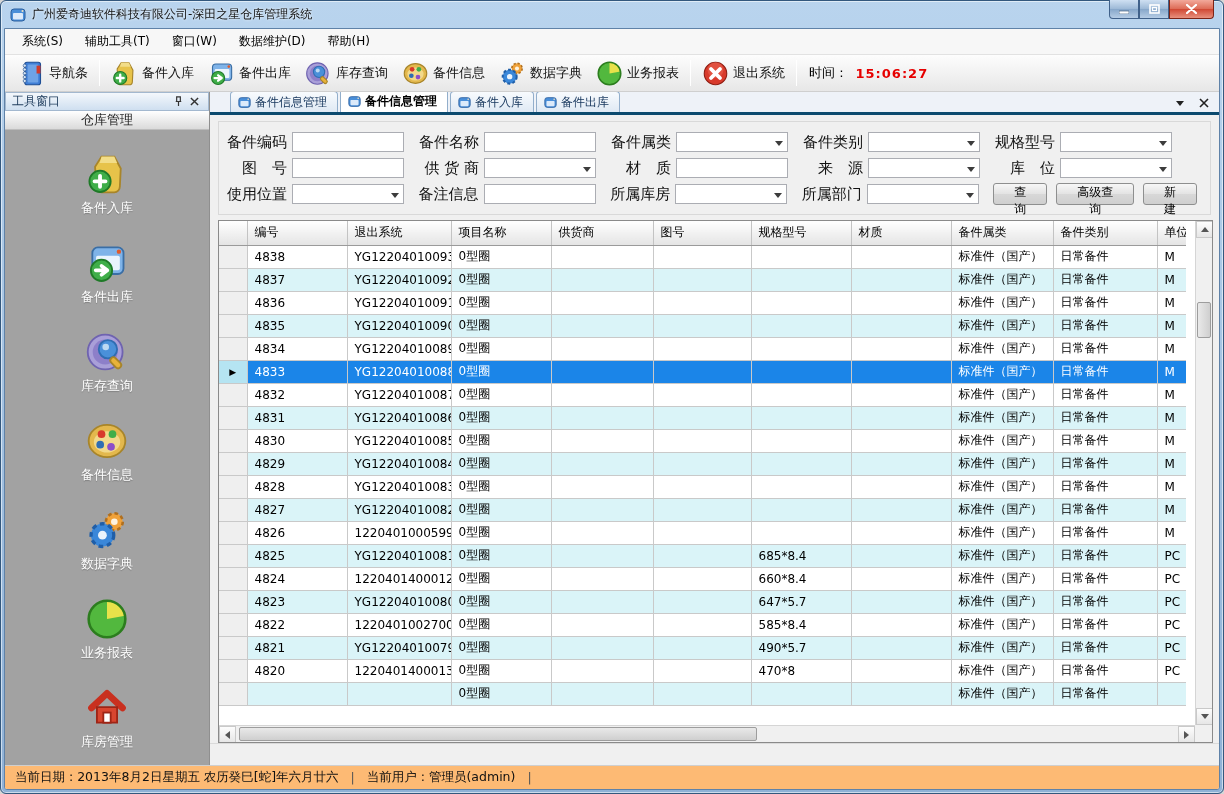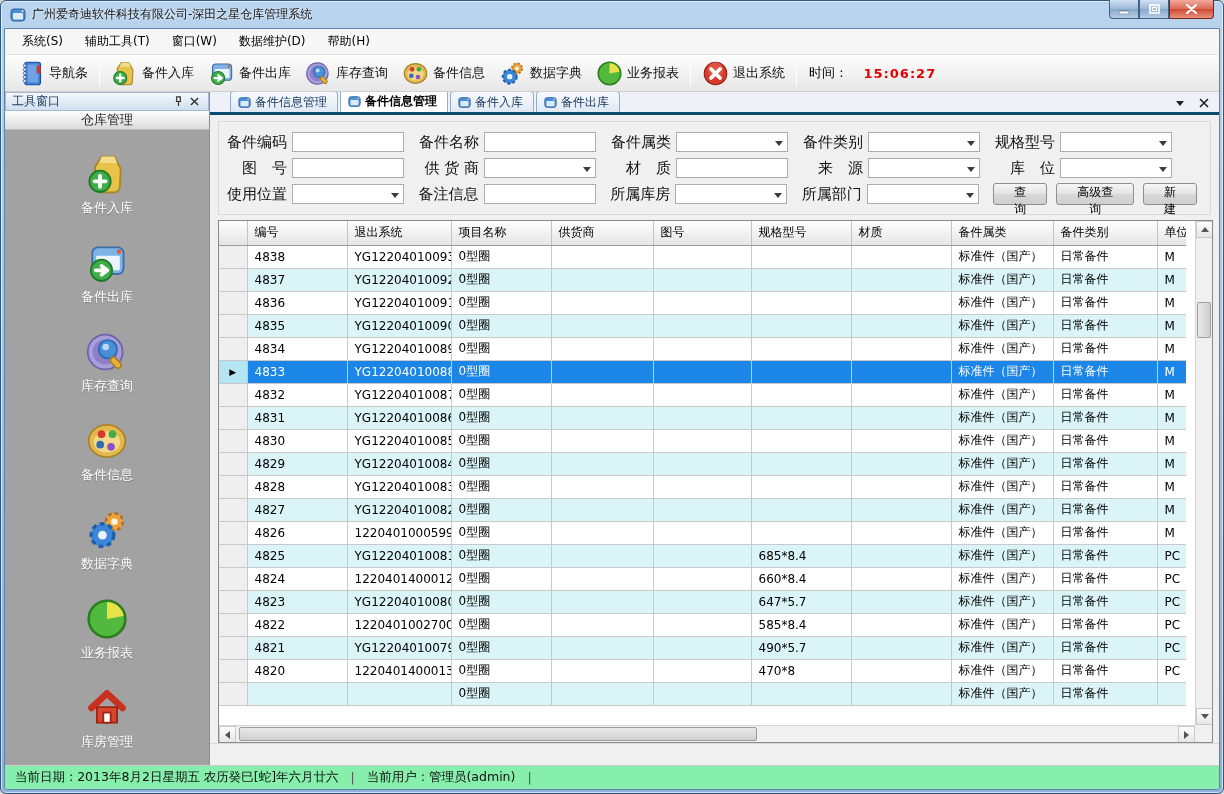--- a/index.html
+++ b/index.html
@@ -18,21 +18,21 @@
 
   
   .window-body { flex:1; background:#f0f0f0; border:1px solid #5f82a8; display:flex; flex-direction:column; overflow:hidden; border-radius:0 0 3px 3px; }
 
   .menubar { height:26px; background:#f7f7f7; border-bottom:1px solid #e2e2e2; display:flex; align-items:center; padding-left:6px; }
   .menu-item { font-size:12px; color:#000; padding:4px 11px; cursor:default; }
 
   .toolbar { height:37px; background:linear-gradient(#fdfdfd,#e7e7e7); border-bottom:1px solid #cfcfcf; display:flex; align-items:center; padding:0 6px; }
   .tool-item { display:flex; align-items:center; gap:4px; padding:7px 7px; font-size:13px; color:#111; cursor:default; }
   .tool-sep { width:1px; height:26px; background:#c9c9c9; margin:0 4px; border-right:1px solid #fff; }
-  .tool-time { display:flex; align-items:center; font-size:13px; padding-left:8px;gap:8px; }
+  .tool-time { display:flex; align-items:center; font-size:13px; padding-left:8px; }
   .tool-time .tval { color:#e60000; font-weight:bold; margin-left:12px; letter-spacing:1px; }
 
   .main-row { flex:1; display:flex; overflow:hidden; }
 
   
   .sidebar { width:205px; display:flex; flex-direction:column; border-right:1px solid #8f8f8f; }
   .sidebar-header { height:24px; background:linear-gradient(#f4f8fc,#cfdff0); border:1px solid #a3b8cf; display:flex; align-items:center; padding:0 6px; font-size:12px; color:#1c3a5a; }
   .sidebar-header .sp { flex:1; }
   .sh-btn { width:16px; height:16px; display:flex; align-items:center; justify-content:center; }
   .sidebar-grouptitle { height:24px; background:linear-gradient(#ffffff,#dadada); border-bottom:1px solid #bdbdbd; display:flex; align-items:center; justify-content:center; font-size:13px; color:#222; }
@@ -94,21 +94,21 @@
   .pager-spacer { flex:1; }
   .pg-btn { width:30px; height:23px; border:1px solid #8e8f8f; border-radius:3px; background:linear-gradient(#f7f7f7,#dcdcdc); font-size:11px; color:#333; margin-left:6px; display:flex; align-items:center; justify-content:center; cursor:default; }
   .pg-btn.disabled { color:#b0b0b0; border-color:#c3c3c3; background:#eeeeee; }
   .pg-input { width:30px; height:23px; border:1px solid #7a7a7a; text-align:center; font:12px "DejaVu Sans",sans-serif; margin-left:6px; background:#fff; }
   .export-btn { height:24px; border:1px solid #8e8f8f; border-radius:3px; background:linear-gradient(#f7f7f7,#dcdcdc); font-size:13px; padding:0 10px; margin-left:10px; cursor:default; }
   .export-gap { width:28px; }
 
   .content-strip { height:22px; background:#f0f0f0; border-top:1px solid #dadada; }
 
   
-  .statusbar { height:24px; background:#86efac; border-top:1px solid #cfcfcf; display:flex; align-items:center; padding-left:10px; font-size:12.5px; color:#111; gap:12px; }
+  .statusbar { height:24px; background:#fdba74; border-top:1px solid #cfcfcf; display:flex; align-items:center; padding-left:10px; font-size:12.5px; color:#111; gap:12px; }
   .status-sep { color:#555; }
 
   .icon { display:inline-flex; align-items:center; justify-content:center; }
   .icon svg { width:100%; height:100%; display:block; }
 </style>
 </head>
 <body>
 
 <div class="window">
 

